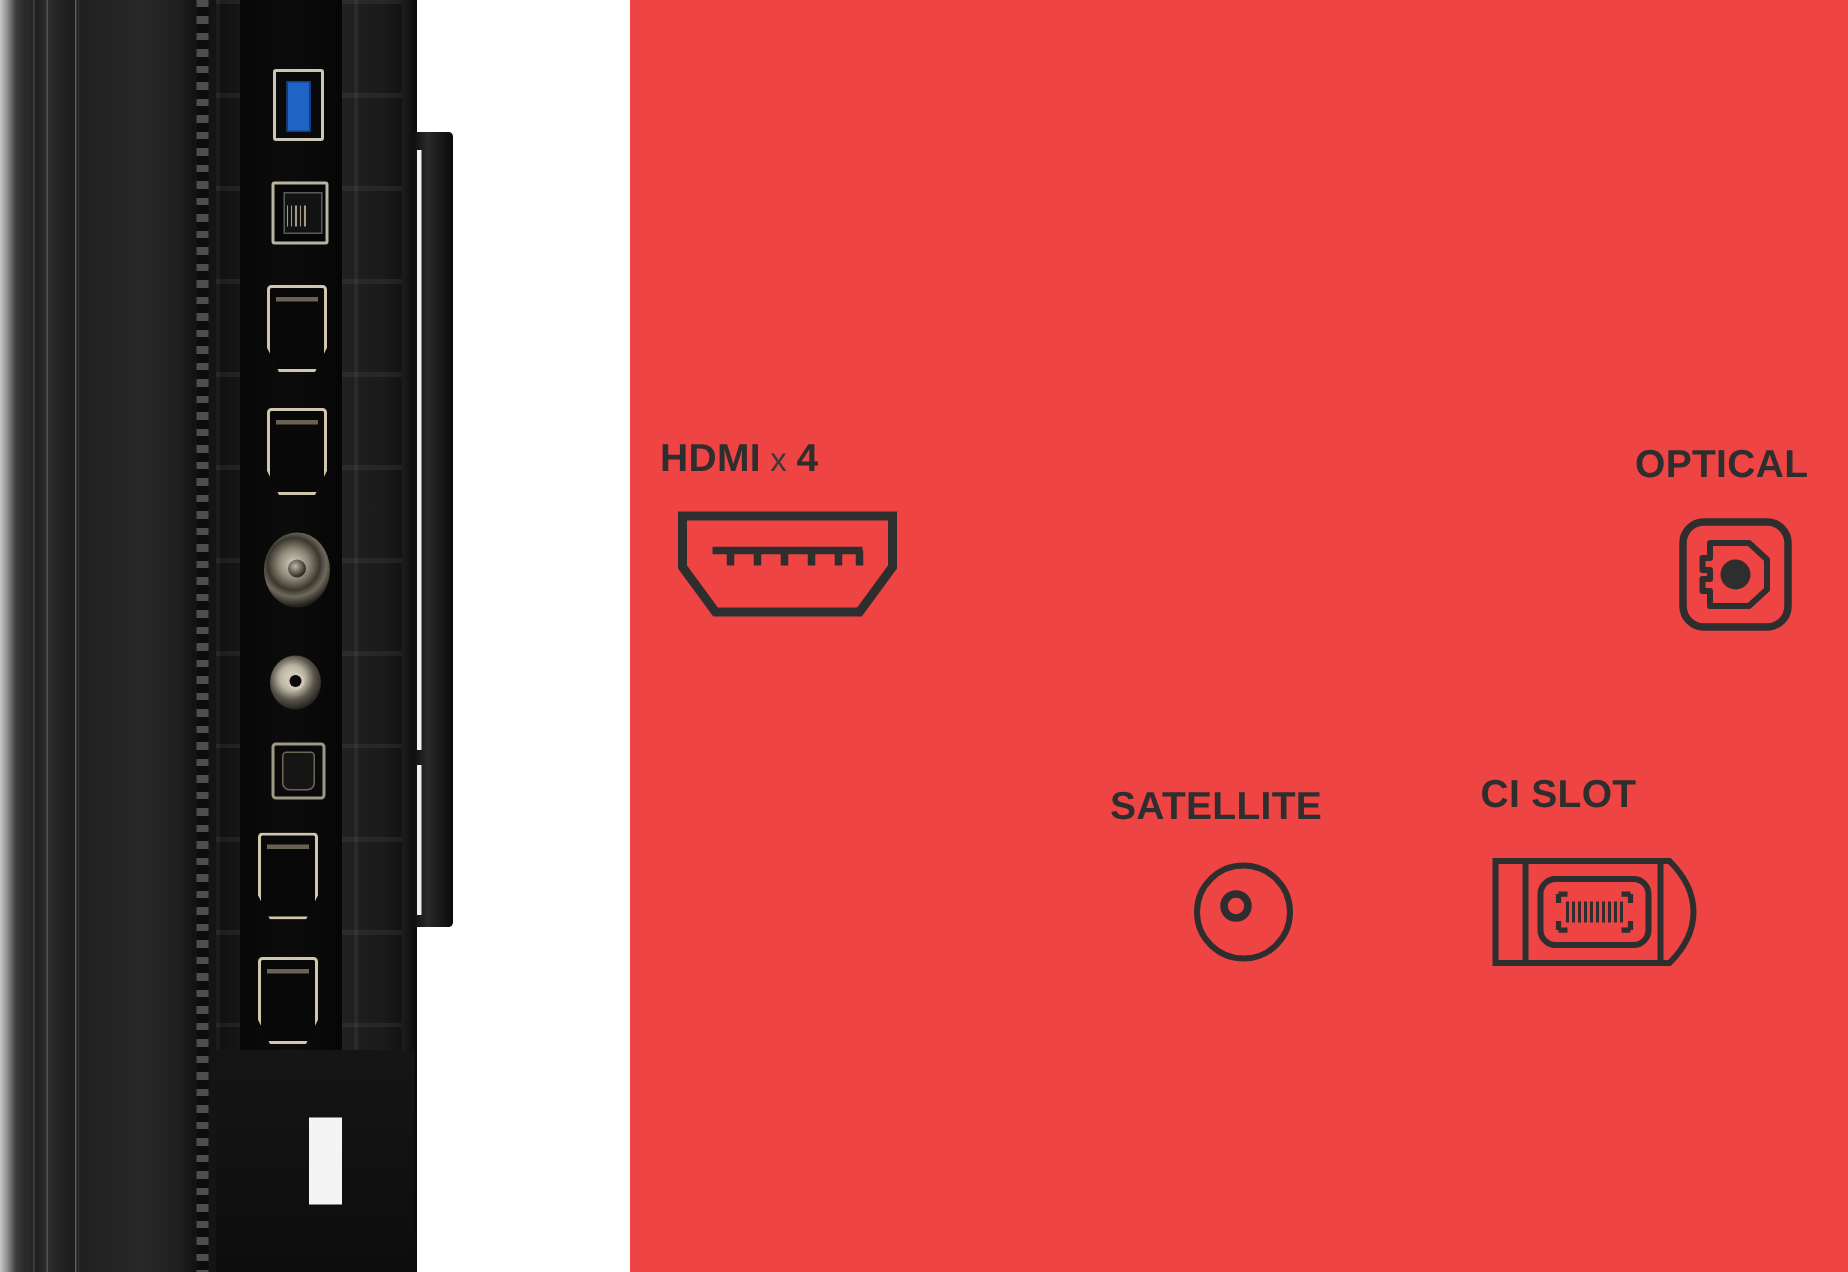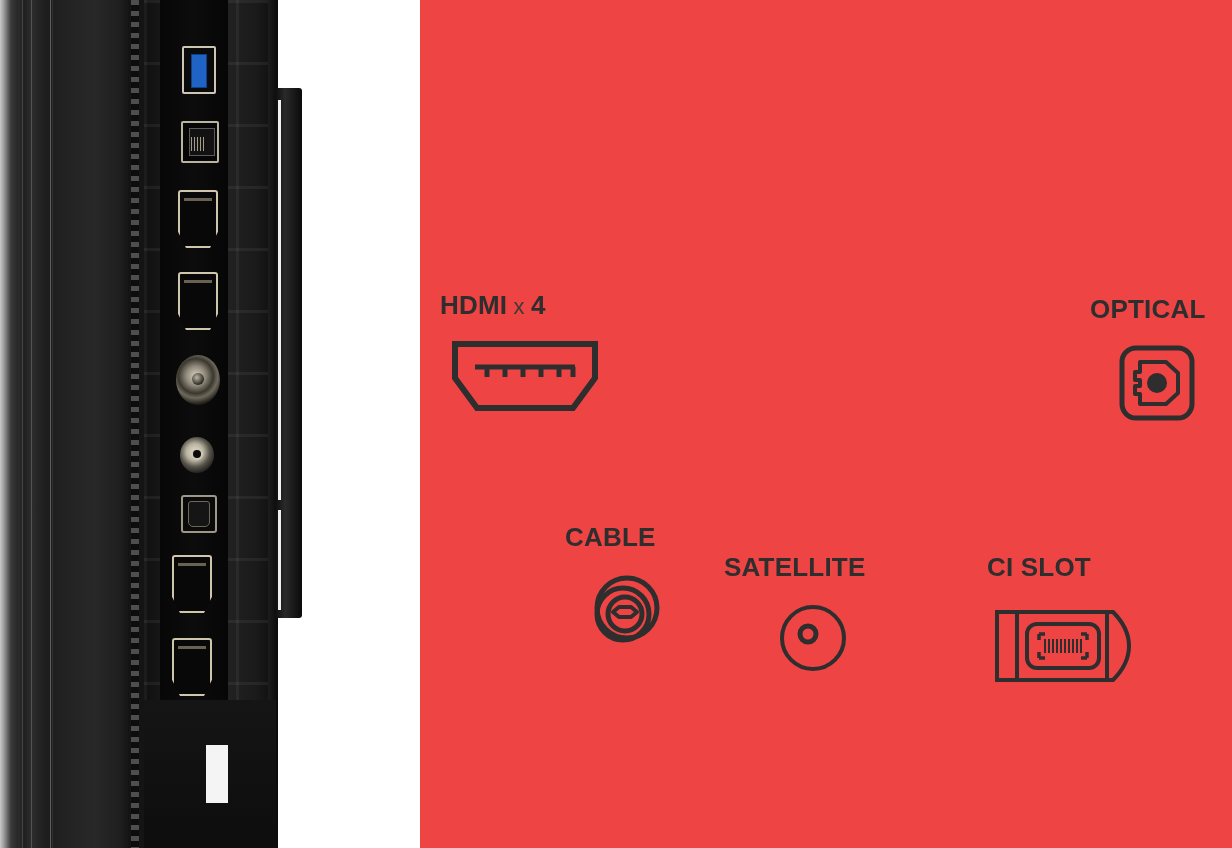--- a/index.html
+++ b/index.html
@@ -248,23 +248,23 @@
   #item-usb       { left: 256px; top: 292px; }
   #item-usb .spec-icon { margin-top: 22px; margin-left: 3px; }
   #item-lan       { left: 490px; top: 292px; }
   #item-lan .spec-icon { margin-top: 22px; margin-left: 0px; }
   #item-optical   { left: 670px; top: 296px; }
   #item-optical .spec-icon { margin-top: 22px; margin-left: 28px; }
 
   
   #item-cable     { left: 145px; top: 524px; }
   #item-cable .spec-icon { margin-top: 22px; margin-left: 20px; }
-  #item-satellite { left: 304px; top: 524px; margin-top: 30px; }
+  #item-satellite { left: 320px; top: 524px; }
   #item-satellite .spec-icon { margin-top: 22px; margin-left: 53px; }
-  #item-cislot    { left: 567px; top: 554px; }
+  #item-cislot    { left: 567px; top: 516px; }
   #item-cislot .spec-icon { margin-top: 20px; margin-left: 6px; }
 </style>
 </head>
 <body>
 
 <div id="tv-photo">
   <div class="tv-bezel-outer"></div>
   <div class="tv-bezel-mid"></div>
   <div class="seam s1"></div>
   <div class="seam s2"></div>
@@ -343,29 +343,20 @@
 
   <div class="spec-item" id="item-optical">
     <div class="spec-label">OPTICAL</div>
     <svg class="spec-icon" width="78" height="78" viewBox="0 0 78 78">
       <rect x="4" y="4" width="70" height="70" rx="14" ry="14" fill="none" stroke="#2e2e2e" stroke-width="5"></rect>
       <path d="M22 18 H48 L60 29 V49 L48 60 H22 V50 H17 V42 H22 V36 H17 V28 H22 Z" fill="none" stroke="#2e2e2e" stroke-width="4" stroke-linejoin="round"></path>
       <circle cx="39" cy="39" r="10" fill="#2e2e2e"></circle>
     </svg>
   </div>
 
-  <div class="spec-item" id="item-cable">
-    <div class="spec-label">CABLE</div>
-    <svg class="spec-icon" width="80" height="80" viewBox="0 0 80 80">
-      <circle cx="42" cy="36" r="30" fill="none" stroke="#2e2e2e" stroke-width="5"></circle>
-      <circle cx="38" cy="42" r="26" fill="none" stroke="#2e2e2e" stroke-width="5"></circle>
-      <circle cx="40" cy="42" r="17" fill="none" stroke="#2e2e2e" stroke-width="5"></circle>
-      <path d="M28 40 L34 35 H46 L52 40 L46 45 H34 Z" fill="none" stroke="#2e2e2e" stroke-width="4" stroke-linejoin="round"></path>
-    </svg>
-  </div>
 
   <div class="spec-item" id="item-satellite">
     <div class="spec-label">SATELLITE</div>
     <svg class="spec-icon" width="72" height="72" viewBox="0 0 72 72">
       <circle cx="36" cy="36" r="31" fill="none" stroke="#2e2e2e" stroke-width="4"></circle>
       <circle cx="31" cy="32" r="8" fill="none" stroke="#2e2e2e" stroke-width="5"></circle>
     </svg>
   </div>
 
   <div class="spec-item" id="item-cislot">

